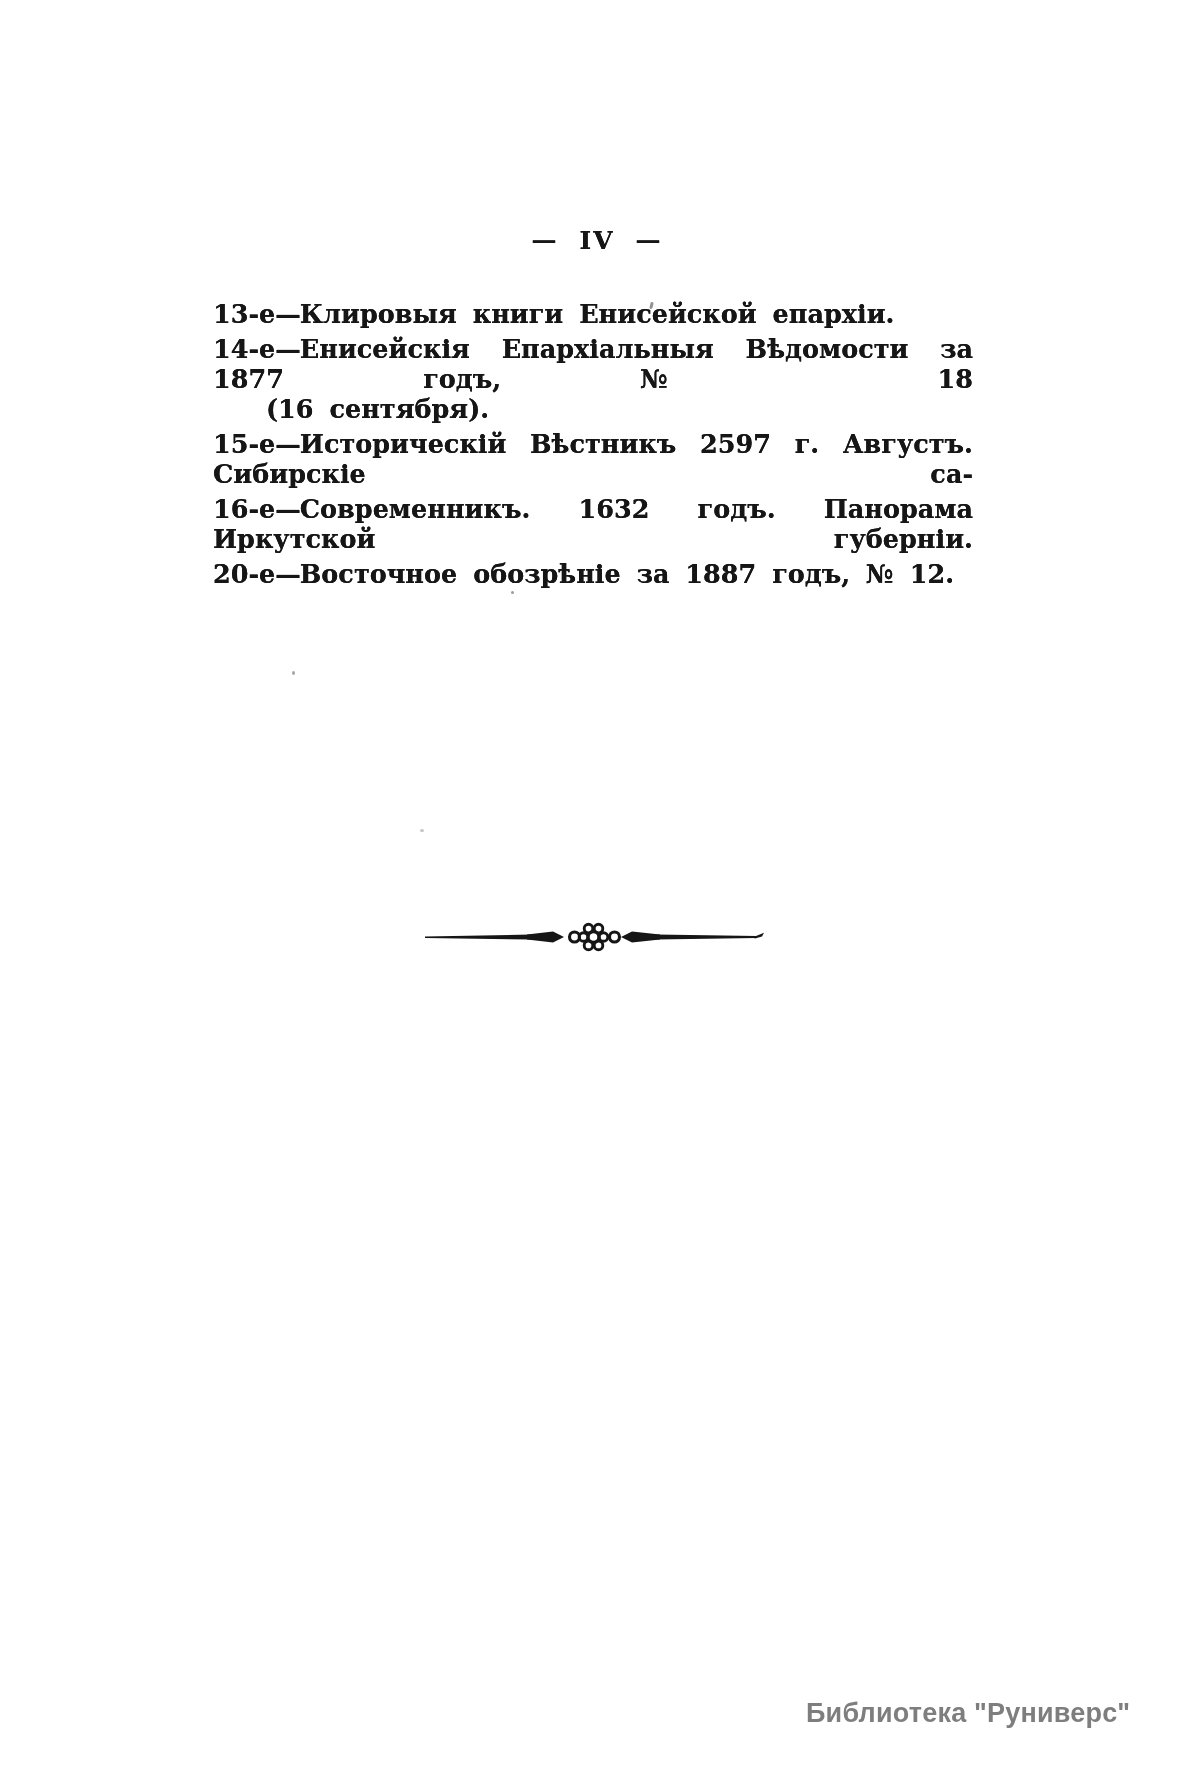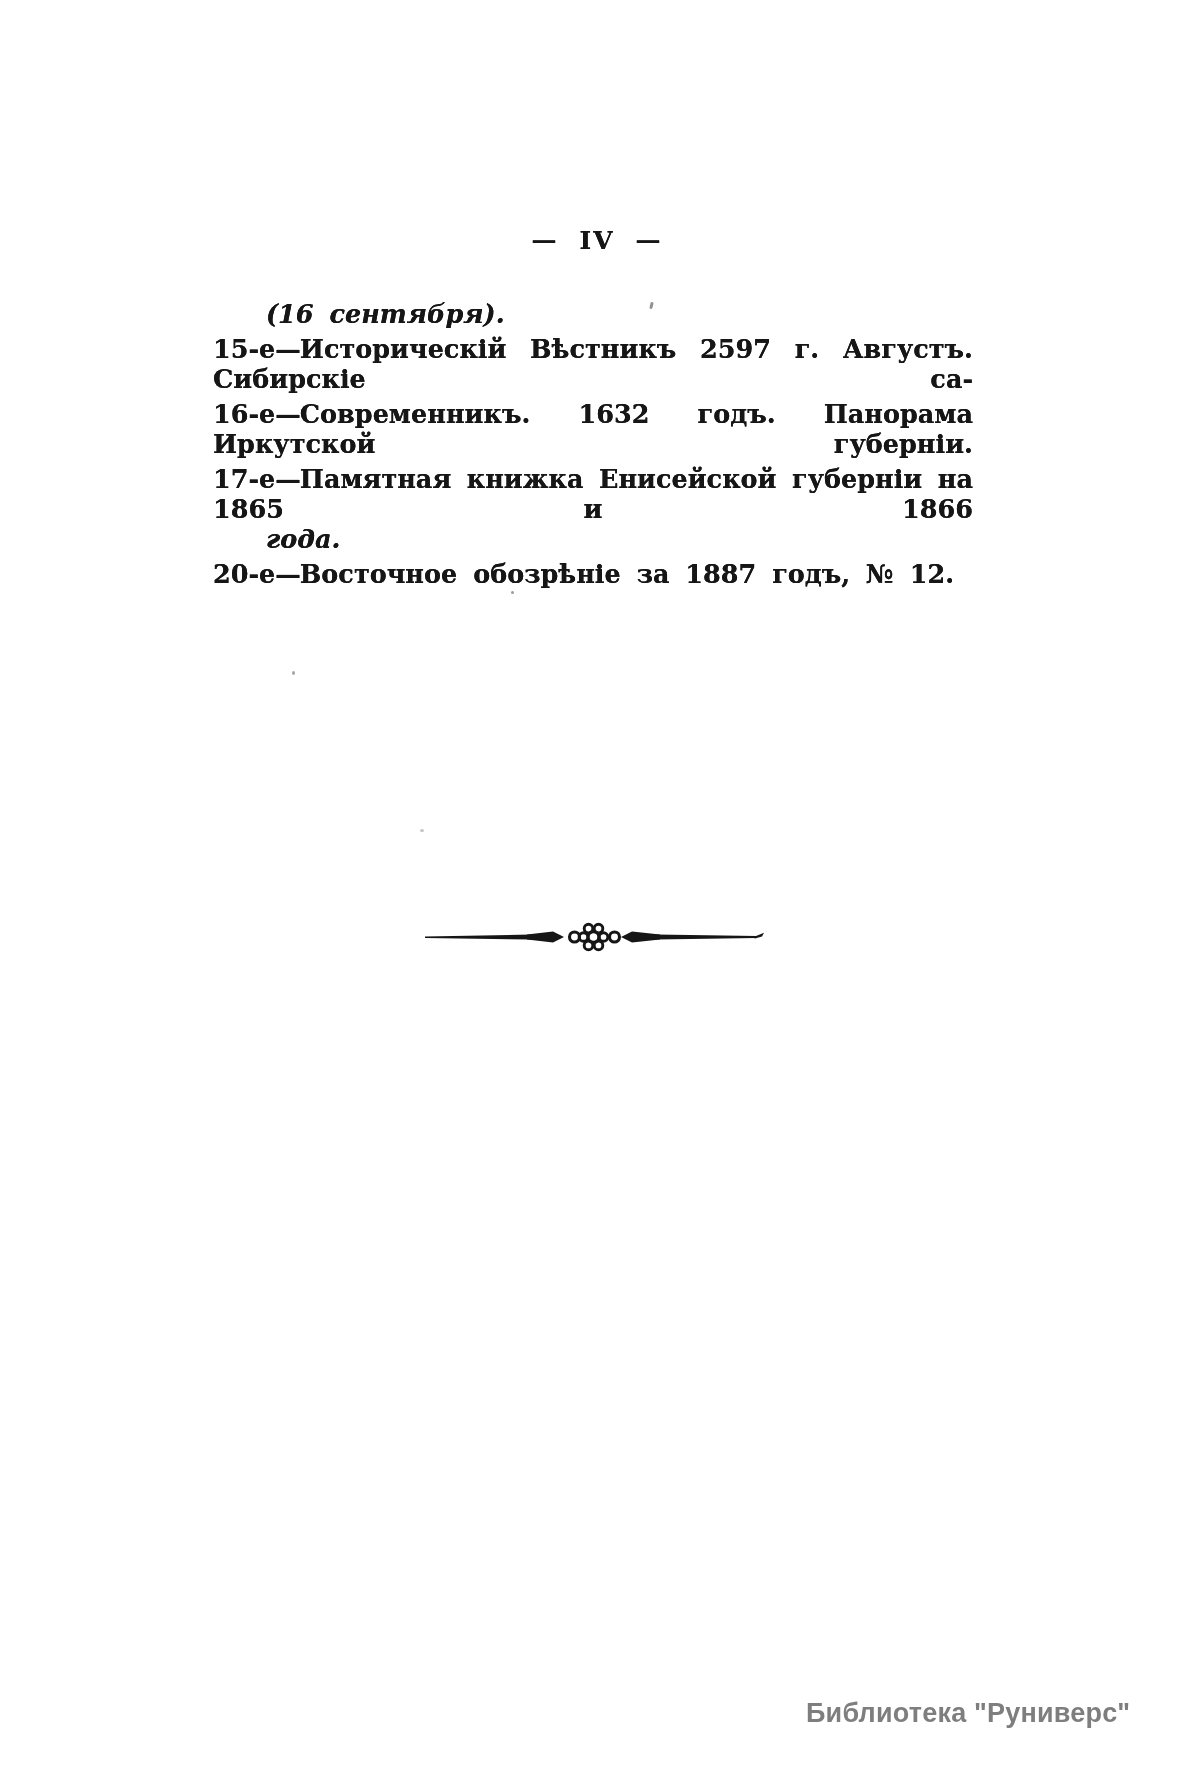--- a/index.html
+++ b/index.html
@@ -51,21 +51,20 @@
     word-spacing: 7px;
     white-space: normal;
   }
   .line.justify {
     text-align: justify;
     text-align-last: justify;
     word-spacing: normal;
   }
   .line.cont {
     padding-left: 53px;
-    font-style: italic;
   }
   .num, .sep { white-space: nowrap; }
   .sep { letter-spacing: -1px; }
 
   
   .divider {
     position: absolute;
     left: 423px;
     top: 922px;
     width: 341px;
@@ -101,37 +100,37 @@
 <div class="page">
 
   <div class="page-header">
     <span class="dash">—</span>
     <span>IV</span>
     <span class="dash">—</span>
   </div>
 
   <div class="bib-list">
 
+    <div class="entry">
+      <div class="line"><span class="num">13-е</span><span class="sep">—</span><span>Клировыя книги Енисейской епархіи.</span></div>
+    </div>
 
     <div class="entry">
+      <div class="line justify"><span class="num">14-е</span><span class="sep">—</span><span>Енисейскія Епархіальныя Вѣдомости за 1877 годъ, № 18</span></div>
       <div class="line cont"><span>(16 сентября).</span></div>
     </div>
 
     <div class="entry">
       <div class="line justify"><span class="num">15-е</span><span class="sep">—</span><span>Историческій Вѣстникъ 2597 г. Августъ. Сибирскіе са-</span></div>
     </div>
 
     <div class="entry">
       <div class="line justify"><span class="num">16-е</span><span class="sep">—</span><span>Современникъ. 1632 годъ. Панорама Иркутской губерніи.</span></div>
     </div>
 
-    <div class="entry">
-      <div class="line justify"><span class="num">17-е</span><span class="sep">—</span><span>Памятная книжка Енисейской губерніи на 1865 и 1866</span></div>
-      <div class="line cont"><span>года.</span></div>
-    </div>
 
     <div class="entry">
       <div class="line"><span class="num">20-е</span><span class="sep">—</span><span>Восточное обозрѣніе за 1887 годъ, № 12.</span></div>
     </div>
 
   </div>
 
   <svg class="divider" viewBox="0 0 341 30" xmlns="http://www.w3.org/2000/svg" aria-hidden="true">
     <g fill="#161616" stroke="none">
 

